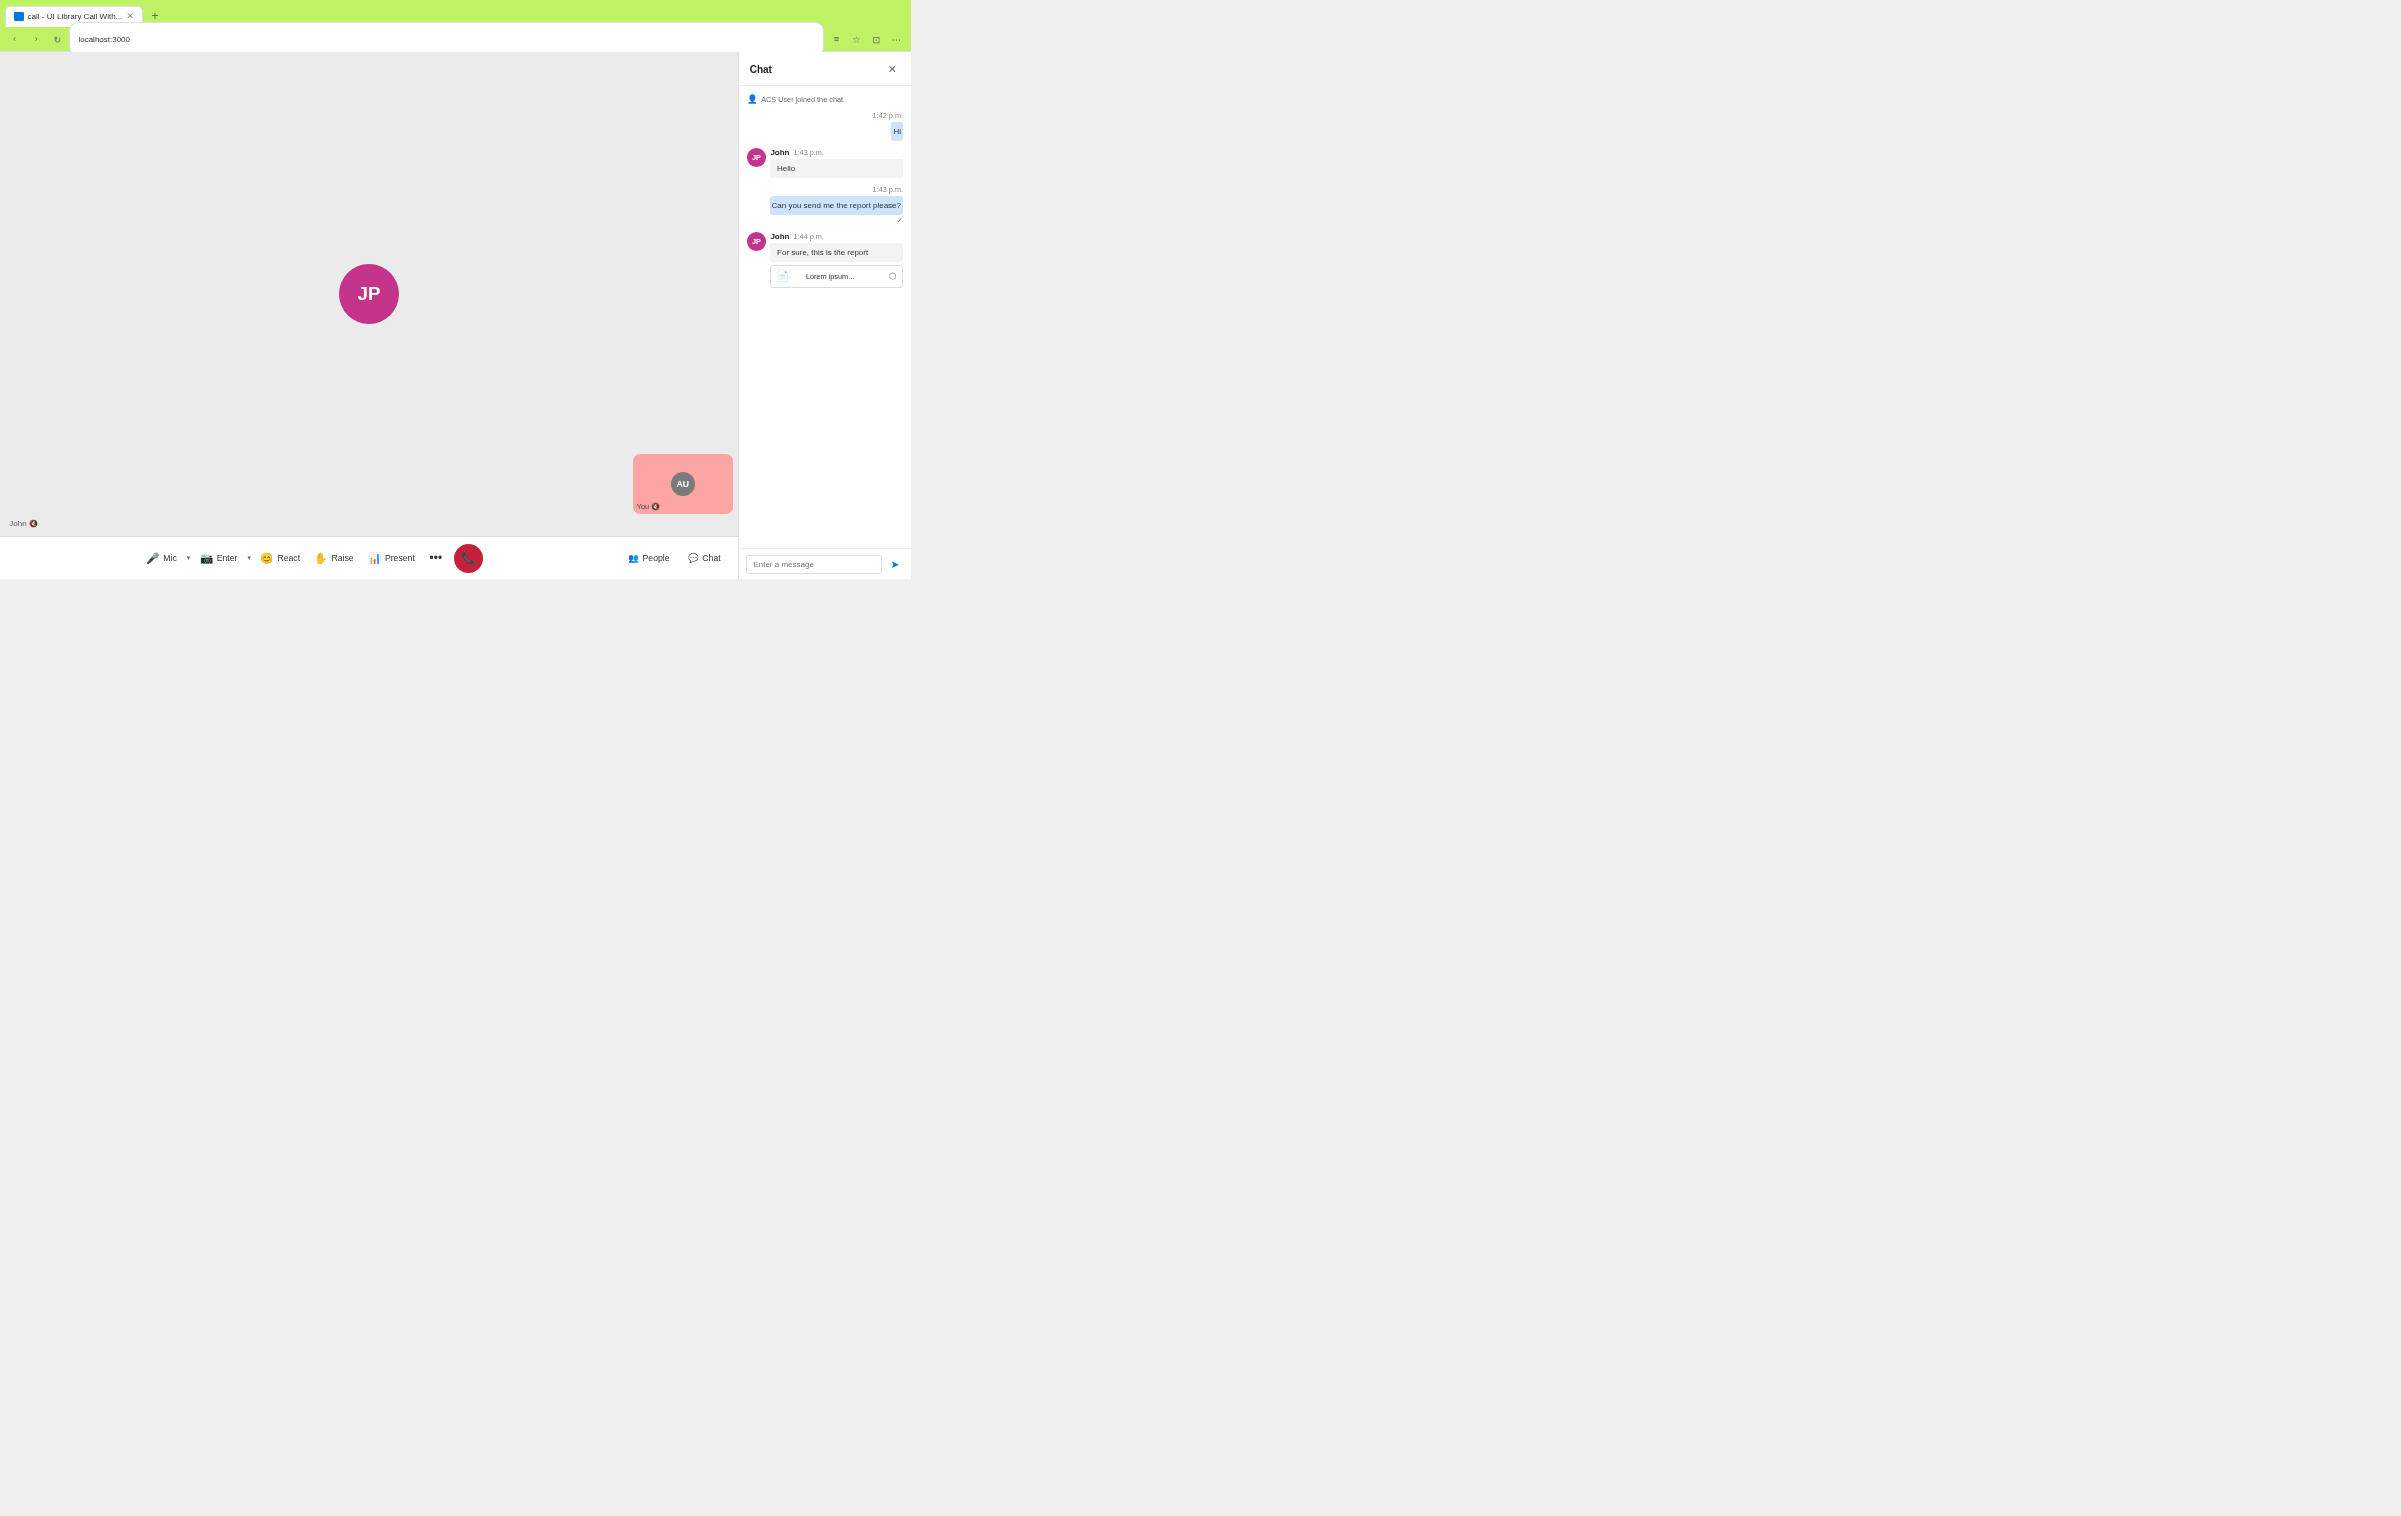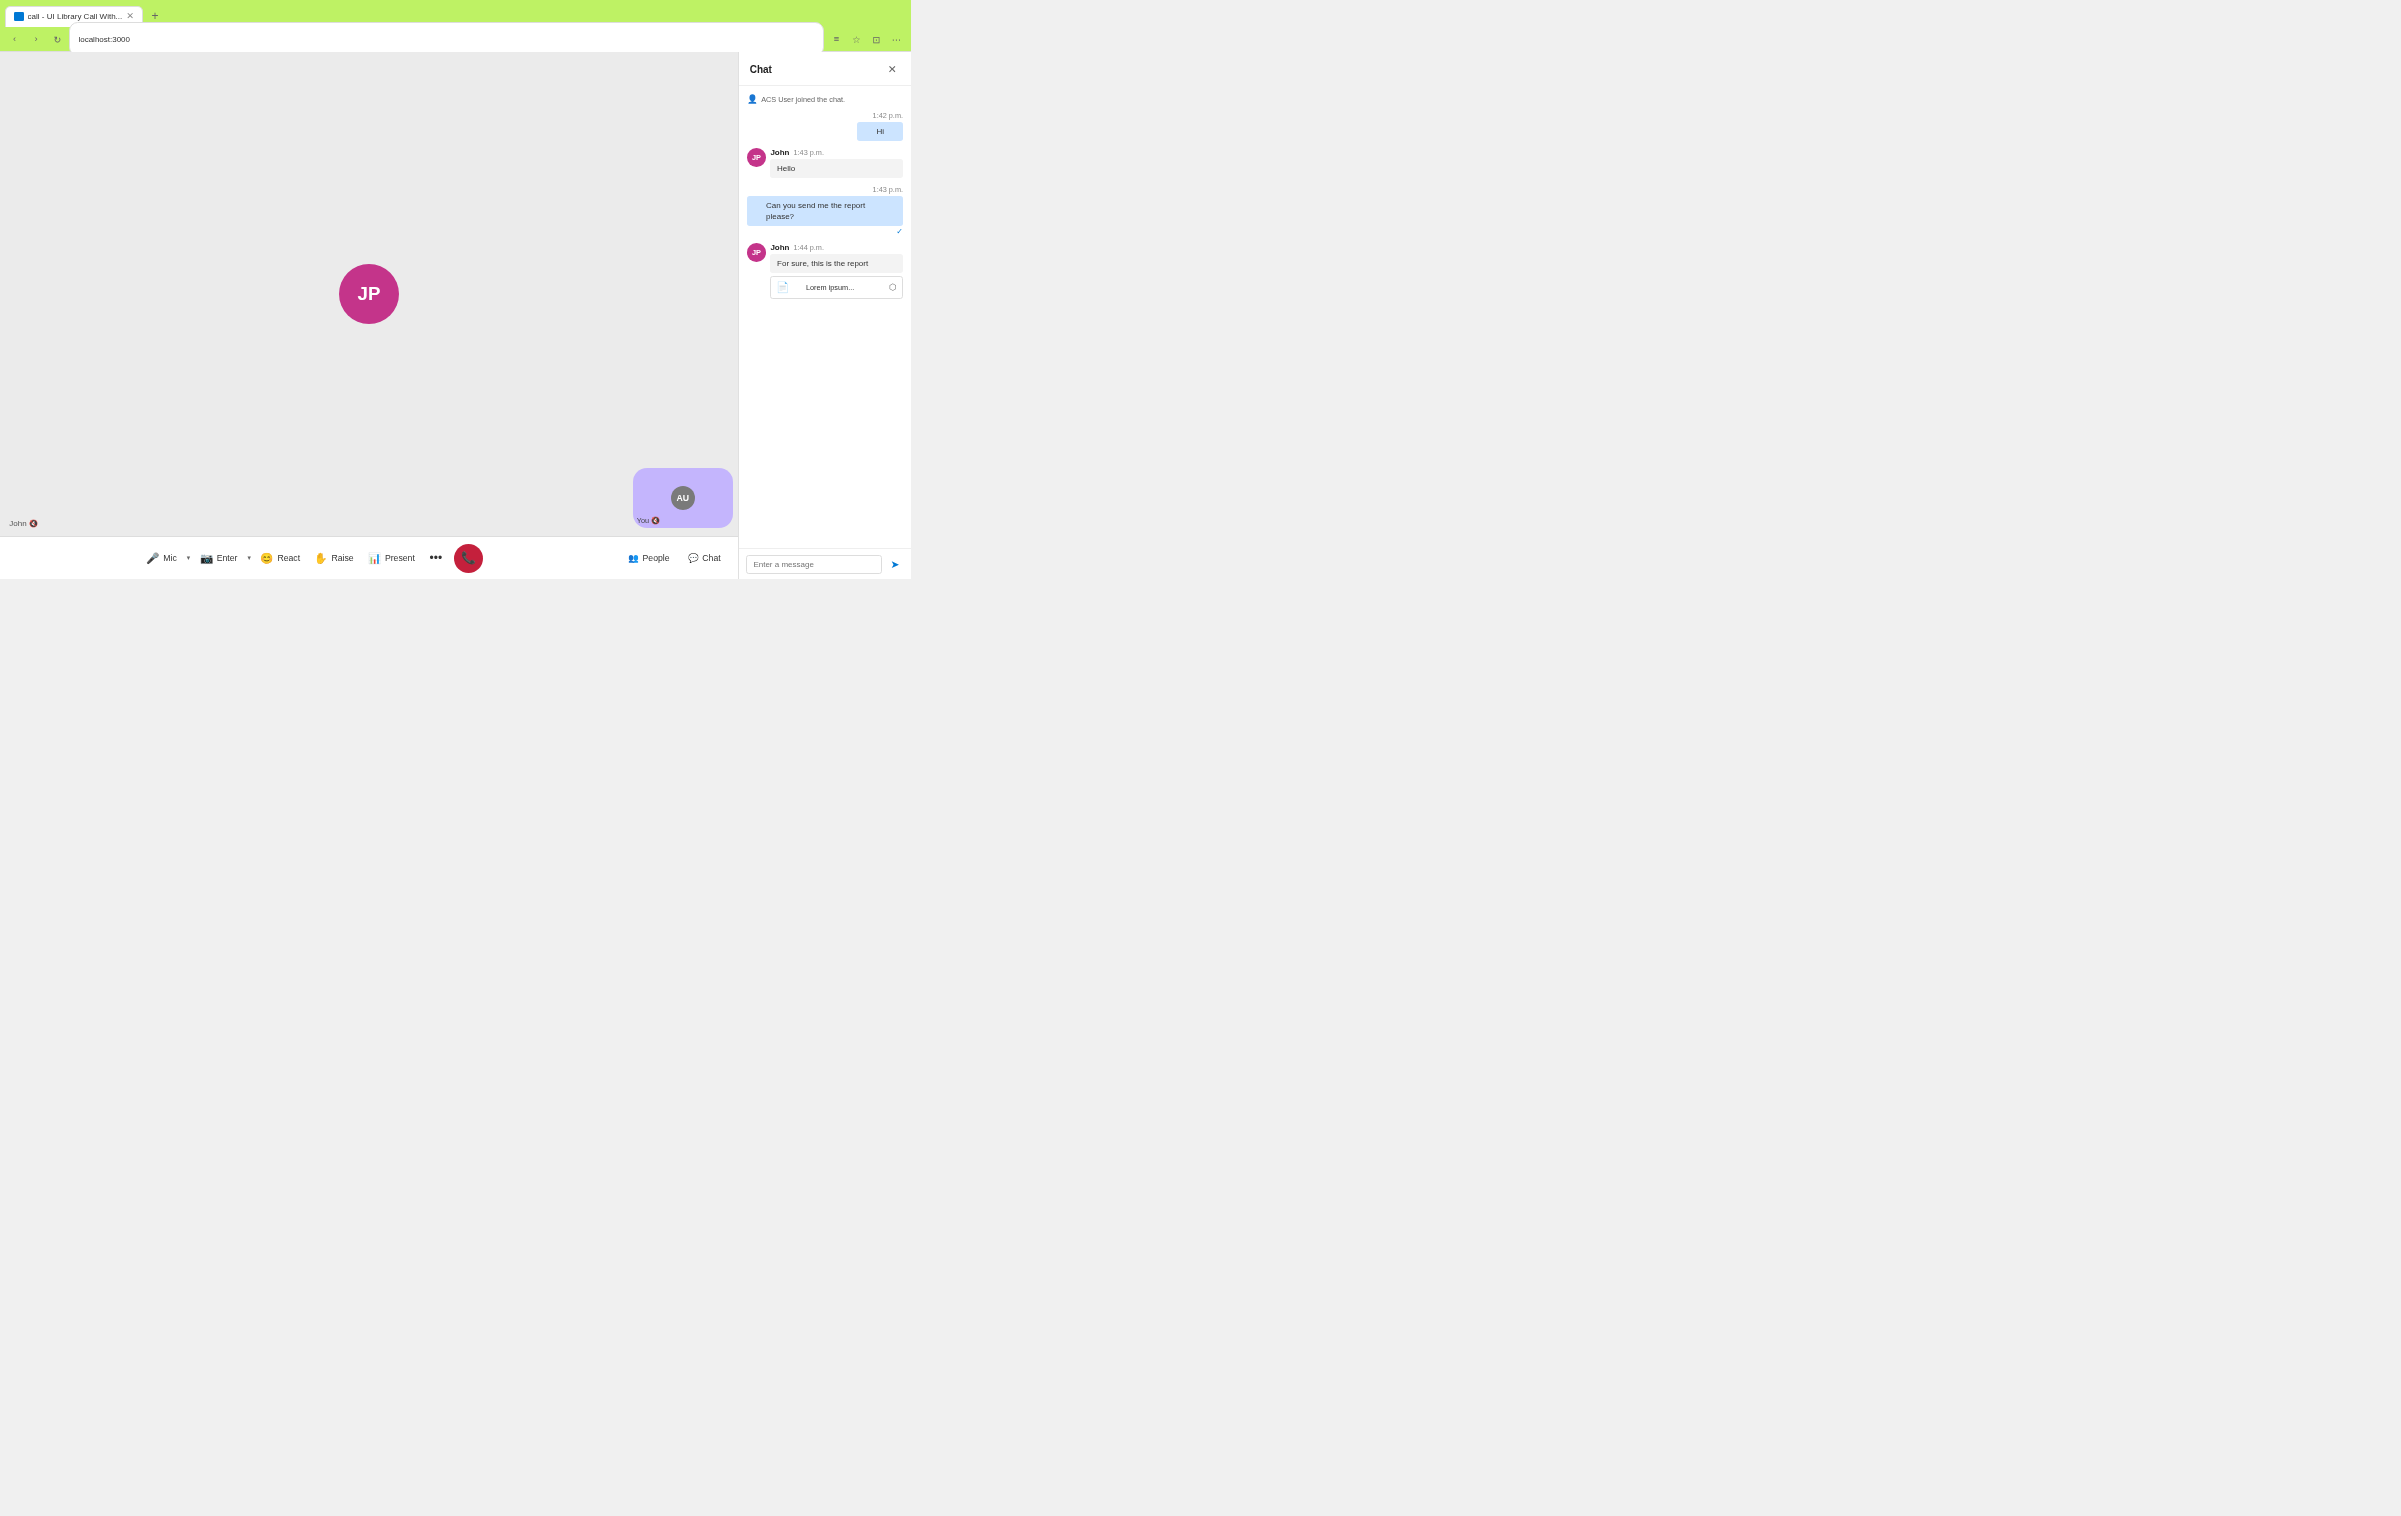--- a/index.html
+++ b/index.html
@@ -22,21 +22,21 @@
     .app { display: flex; flex: 1; overflow: hidden; }
 
     
     .call-area { flex: 1; background: #ebebeb; position: relative; display: flex; flex-direction: column; }
     .call-content { flex: 1; display: flex; align-items: center; justify-content: center; position: relative; }
     .participant-avatar { width: 60px; height: 60px; border-radius: 50%; background: #c4348a; display: flex; align-items: center; justify-content: center; color: white; font-size: 18.7px; font-weight: 600; }
     .bottom-label { position: absolute; bottom: 8px; left: 9.3px; font-size: 8px; color: #555; display: flex; align-items: center; gap: 2.7px; }
     .mic-off-icon { font-size: 7.3px; color: #555; }
 
     
-    .self-view { position: absolute; bottom: 8px; right: 5.3px; width: 100px; height: 60px; background: #c4b5fd; border-radius: 14px; display: flex; align-items: center; justify-content: center; flex-direction: column; }
+    .self-view { position: absolute; bottom: 22px; right: 5.3px; width: 100px; height: 60px; background: #fca5a5; border-radius: 7px; display: flex; align-items: center; justify-content: center; flex-direction: column; }
     .self-avatar { width: 24px; height: 24px; border-radius: 50%; background: #7a7a7a; display: flex; align-items: center; justify-content: center; color: white; font-size: 8.7px; font-weight: 600; }
     .self-label { position: absolute; bottom: 2.7px; left: 4px; font-size: 7.3px; color: #444; display: flex; align-items: center; gap: 2px; }
 
     
     .call-controls { background: white; border-top: 0.7px solid #ddd; height: 43px; display: flex; align-items: center; justify-content: center; gap: 2.7px; padding: 0 8px; }
     .ctrl-btn { display: flex; align-items: center; gap: 3.3px; padding: 0 6.7px; height: 25px; border: none; background: none; border-radius: 2.7px; cursor: pointer; font-size: 8.7px; color: #333; }
     .ctrl-btn-icon { font-size: 10.7px; }
     .ctrl-chevron { font-size: 6.7px; color: #666; padding: 0 2px; height: 25px; display: flex; align-items: center; cursor: pointer; }
     .end-btn { width: 29px; height: 29px; border-radius: 50%; background: #c4203c; border: none; cursor: pointer; display: flex; align-items: center; justify-content: center; color: white; font-size: 12px; margin: 0 4px; }
     .ctrl-more { padding: 0 6.7px; height: 25px; border: none; background: none; border-radius: 2.7px; cursor: pointer; font-size: 12px; color: #333; display: flex; align-items: center; }
@@ -53,21 +53,21 @@
     .chat-messages { flex: 1; overflow-y: auto; padding: 8px; display: flex; flex-direction: column; gap: 6.7px; }
     .system-msg { font-size: 7.3px; color: #666; text-align: center; display: flex; align-items: center; gap: 3.3px; justify-content: flex-start; }
     .system-icon { color: #888; font-size: 8.7px; }
     .msg-row { display: flex; gap: 4.7px; align-items: flex-start; }
     .msg-avatar { width: 18.7px; height: 18.7px; border-radius: 50%; background: #c4348a; color: white; font-size: 7.3px; font-weight: 600; display: flex; align-items: center; justify-content: center; flex-shrink: 0; }
     .msg-content { flex: 1; }
     .msg-header { display: flex; align-items: baseline; gap: 4px; margin-bottom: 2px; }
     .msg-name { font-size: 8px; font-weight: 600; color: #222; }
     .msg-time { font-size: 7.3px; color: #888; text-align: right; }
     .msg-bubble { background: #f3f3f3; border-radius: 2.7px; padding: 4px 6.7px; font-size: 8px; color: #333; line-height: 1.4; }
-    .msg-bubble-self { background: #cce4ff; border-radius: 2.7px; padding: 4px 19px; font-size: 8px; color: #333; line-height: 1.4; }
+    .msg-bubble-self { background: #cce4ff; border-radius: 2.7px; padding: 4px 2px; font-size: 8px; color: #333; line-height: 1.4; }
     .self-msg-wrapper { display: flex; flex-direction: column; align-items: flex-end; }
     .file-attachment { display: flex; align-items: center; gap: 4px; background: white; border: 0.7px solid #ddd; border-radius: 2.7px; padding: 4px 5.3px; margin-top: 2.7px; }
     .file-icon { font-size: 10.7px; color: #0078d4; }
     .file-name { font-size: 7.3px; color: #333; flex: 1; overflow: hidden; text-overflow: ellipsis; white-space: nowrap; margin-left: 12px; }
     .file-open { font-size: 8.7px; color: #666; cursor: pointer; }
     .msg-status { font-size: 8px; color: #0078d4; margin-top: 1.3px; display: flex; justify-content: flex-end; }
     .chat-input-area { border-top: 0.7px solid #eee; padding: 5.3px 6.7px; display: flex; align-items: center; gap: 4px; }
     .chat-input { flex: 1; border: 0.7px solid #ddd; border-radius: 2.7px; padding: 4px 6.7px; font-size: 8px; outline: none; color: #333; }
     .chat-send-btn { width: 18.7px; height: 18.7px; display: flex; align-items: center; justify-content: center; cursor: pointer; color: #0078d4; font-size: 10.7px; border: none; background: none; }
   </style>

